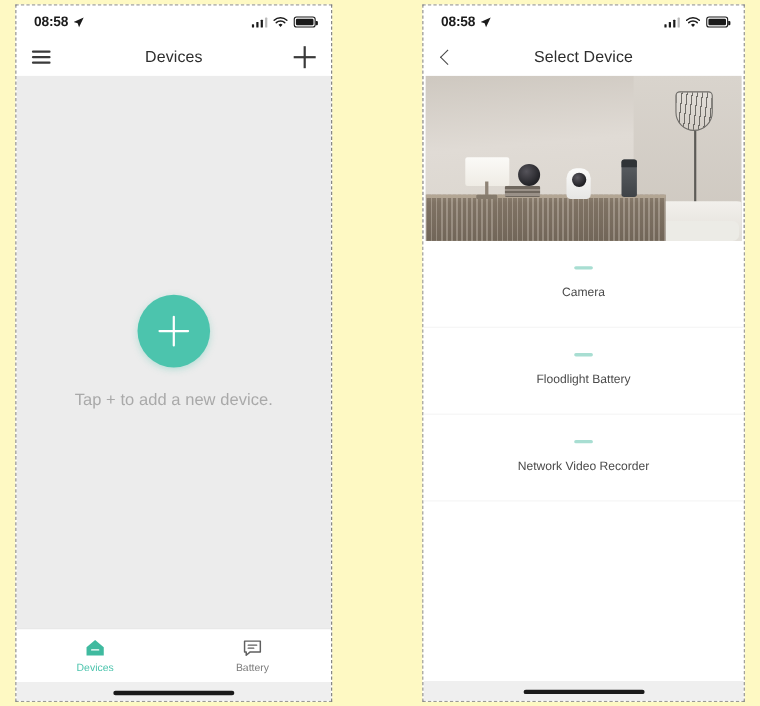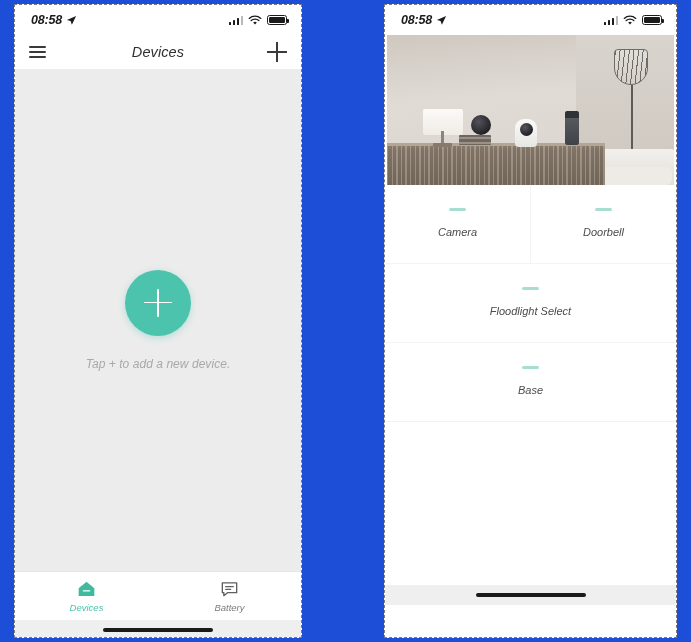--- a/index.html
+++ b/index.html
@@ -2,21 +2,21 @@
 <html><head>
 <meta charset="utf-8">
 <style>
   html,body{margin:0;padding:0;}
   body{
     width:691px;height:642px;
     background:#ffffff;
     font-family:"Liberation Sans","DejaVu Sans",sans-serif;
     overflow:hidden;
   }
-  .stage{position:relative;width:691px;height:642px;background:#1d4ed8;font-style:italic;}
+  .stage{position:relative;width:691px;height:642px;background:#fef9c3;}
 
   
   .phone{
     position:absolute;top:4px;height:634px;
     border:1px dashed #7a7a7a;
     background:#ffffff;
     box-sizing:border-box;
     overflow:hidden;
   }
   #phone1{left:14px;width:288px;}
@@ -83,21 +83,21 @@
   }
   .fab{
     width:66px;height:66px;border-radius:50%;
     background:#4cc4ad;position:relative;
     box-shadow:0 2px 7px rgba(76,196,173,.35);
   }
   .fab::before,.fab::after{content:"";position:absolute;background:#ffffff;border-radius:1px;}
   .fab::before{left:19px;top:32px;width:28px;height:1.8px;}
   .fab::after{top:19px;left:32.1px;height:28px;width:1.8px;}
   .hint{
-    margin-top:21px;font-size:12px;color:#a9a9a9;letter-spacing:.05px;
+    margin-top:21px;font-size:15px;color:#a9a9a9;letter-spacing:.05px;
   }
 
   
   .tabbar{
     height:48px;background:#ffffff;border-top:1px solid #e6e6e6;
     display:flex;align-items:center;
   }
   .tab{
     flex:1;display:flex;flex-direction:column;align-items:center;justify-content:center;gap:3px;
   }
@@ -311,20 +311,26 @@
           <path d="M8 10.6 L5.9 8.2 a3.2 3.2 0 0 1 4.2 0 Z" fill="#1b1b1b"></path>
           <path d="M3.6 6.1 a6.4 6.4 0 0 1 8.8 0" stroke="#1b1b1b" stroke-width="1.5" fill="none" stroke-linecap="round"></path>
           <path d="M1.4 3.6 a9.6 9.6 0 0 1 13.2 0" stroke="#1b1b1b" stroke-width="1.5" fill="none" stroke-linecap="round"></path>
         </svg>
         <span class="batt">
             <em></em>
           </span>
       </div>
     </div>
 
+    <div class="navbar">
+      <div class="nav-left">
+        <span class="chevron"></span>
+      </div>
+      <span class="nav-title">Select Device</span>
+    </div>
 
     <div class="hero">
       <div class="wall"></div>
       <div class="wall-right"></div>
       <div class="floorlamp-shade"></div>
       <div class="floorlamp-pole"></div>
       <div class="sofa"></div>
       <div class="sideboard">
           <div class="slats"></div>
         </div>
@@ -337,37 +343,33 @@
       <div class="speaker"></div>
     </div>
 
     <div class="p2body">
       <div class="grid">
         <div class="grow">
           <div class="gcell">
             <span class="dev-ico"></span>
             <span class="dev-label">Camera</span>
           </div>
+        </div>
+        <div class="grow">
           <div class="gcell">
             <span class="dev-ico"></span>
-            <span class="dev-label">Doorbell</span>
+            <span class="dev-label">Floodlight Battery</span>
           </div>
         </div>
         <div class="grow">
           <div class="gcell">
             <span class="dev-ico"></span>
-            <span class="dev-label">Floodlight Select</span>
+            <span class="dev-label">Network Video Recorder</span>
           </div>
         </div>
-        <div class="grow">
-          <div class="gcell">
-            <span class="dev-ico"></span>
-            <span class="dev-label">Base</span>
-          </div>
-        </div>
       </div>
       <div class="p2fill"></div>
     </div>
 
     <div class="homebar-wrap white">
       <div class="homebar"></div>
     </div>
   </div>
 
 </div>

